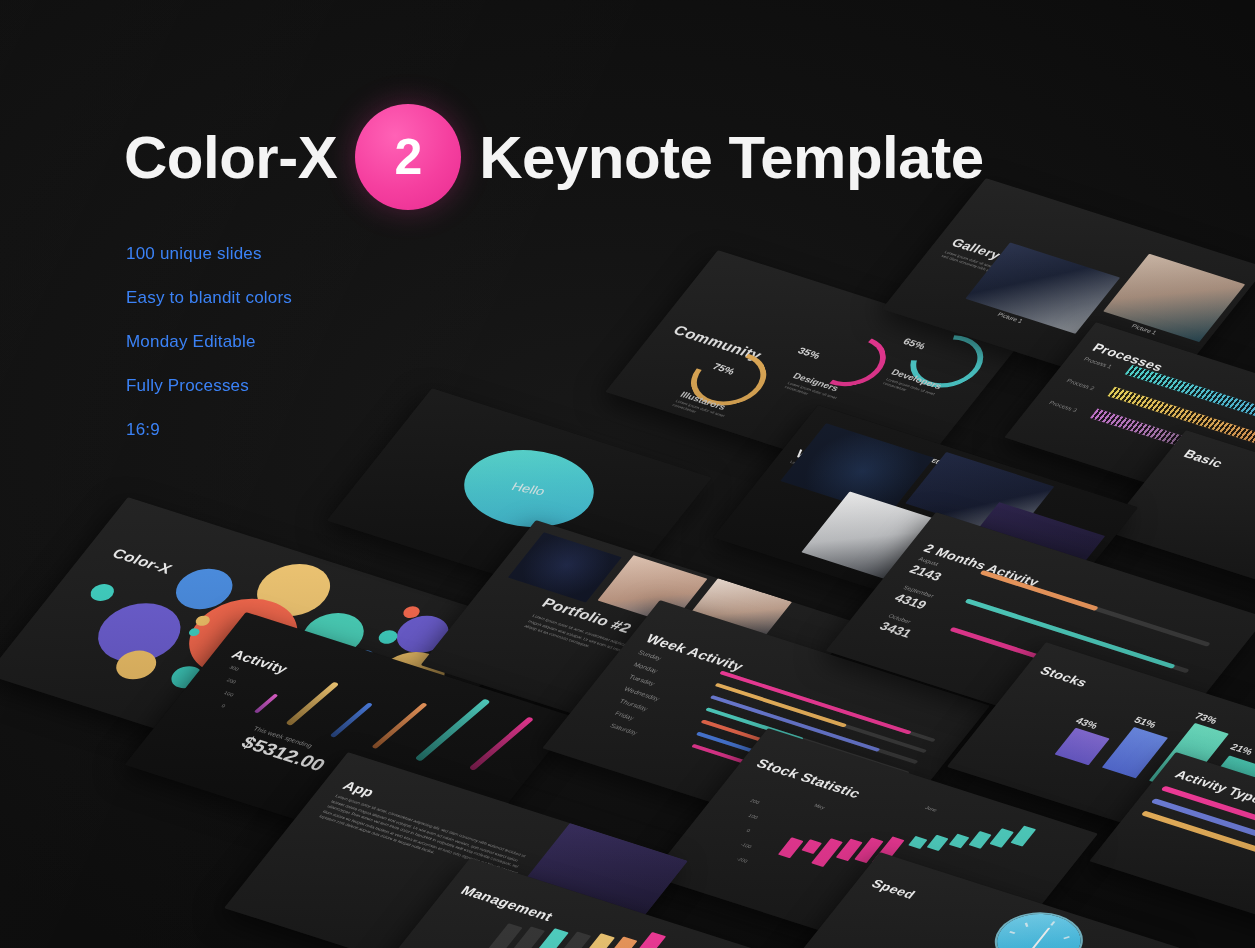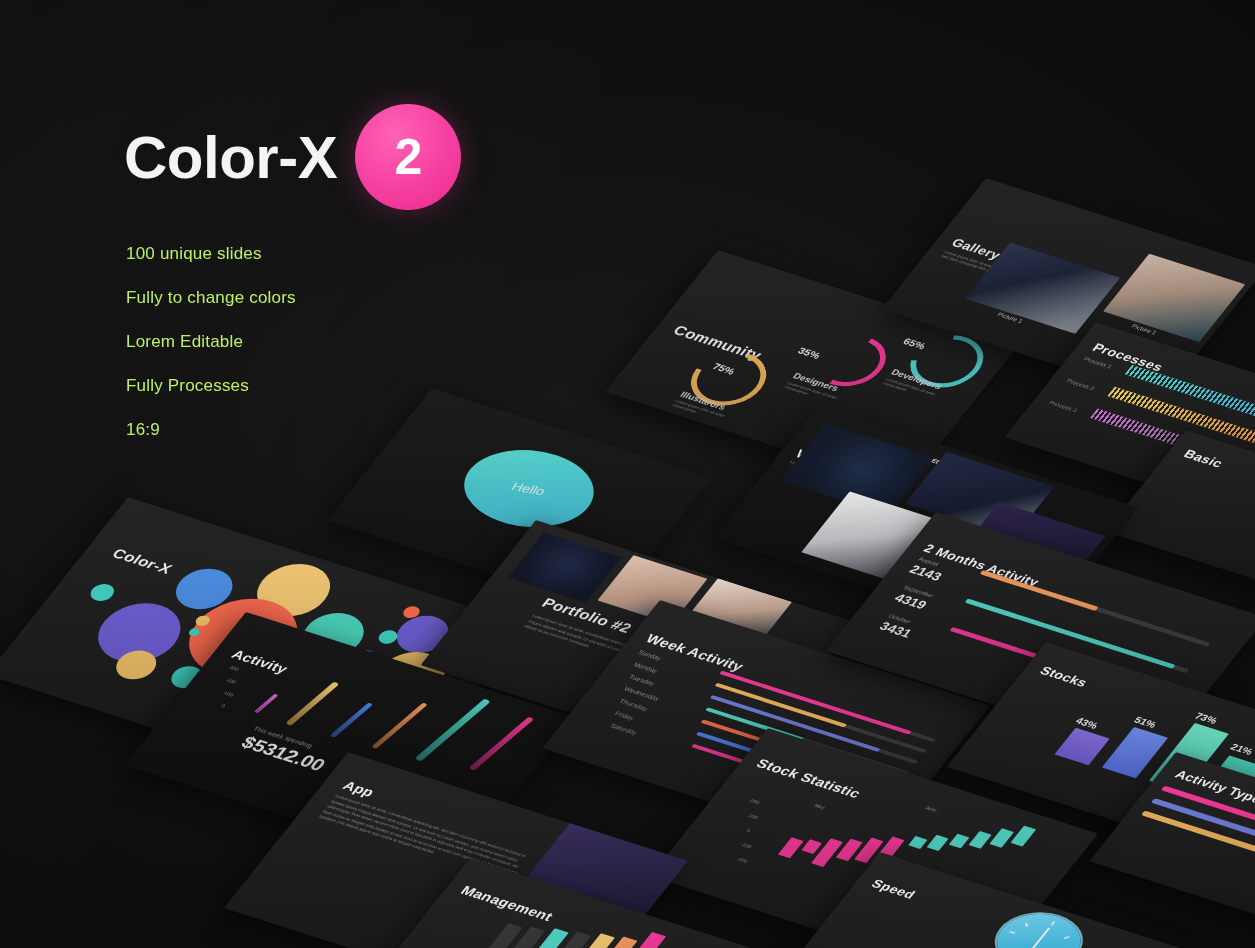--- a/index.html
+++ b/index.html
@@ -37,21 +37,21 @@
     color:#ffffff;font-size:50px;font-weight:bold;
     box-shadow:0 0 30px rgba(244,60,160,.28);
     flex:0 0 auto;
   }
 
   
   .features{
     position:absolute;left:126px;top:244px;
     display:flex;flex-direction:column;gap:24px;
   }
-  .feature{color:#bef264;font-size:17px;letter-spacing:.2px;}
+  .feature{color:#3b82f6;font-size:17px;letter-spacing:.2px;}
 
   
   .collage{
     position:absolute;left:0;top:0;width:1255px;height:948px;
     transform-origin:50% 50%;
   }
   .slide{
     position:absolute;
     background:#1c1c1c;
     border-radius:2px;
@@ -343,23 +343,24 @@
 
     </div>
 
   </div>
 
   <div class="headline">
     <span>Color-X</span>
     <span class="badge">
       <span>2</span>
     </span>
+    <span>Keynote Template</span>
   </div>
 
   <div class="features">
     <div class="feature">100 unique slides</div>
-    <div class="feature">Fully to change colors</div>
-    <div class="feature">Lorem Editable</div>
+    <div class="feature">Easy to blandit colors</div>
+    <div class="feature">Monday Editable</div>
     <div class="feature">Fully Processes</div>
     <div class="feature">16:9</div>
   </div>
 
 </div>
 
 </body></html>

